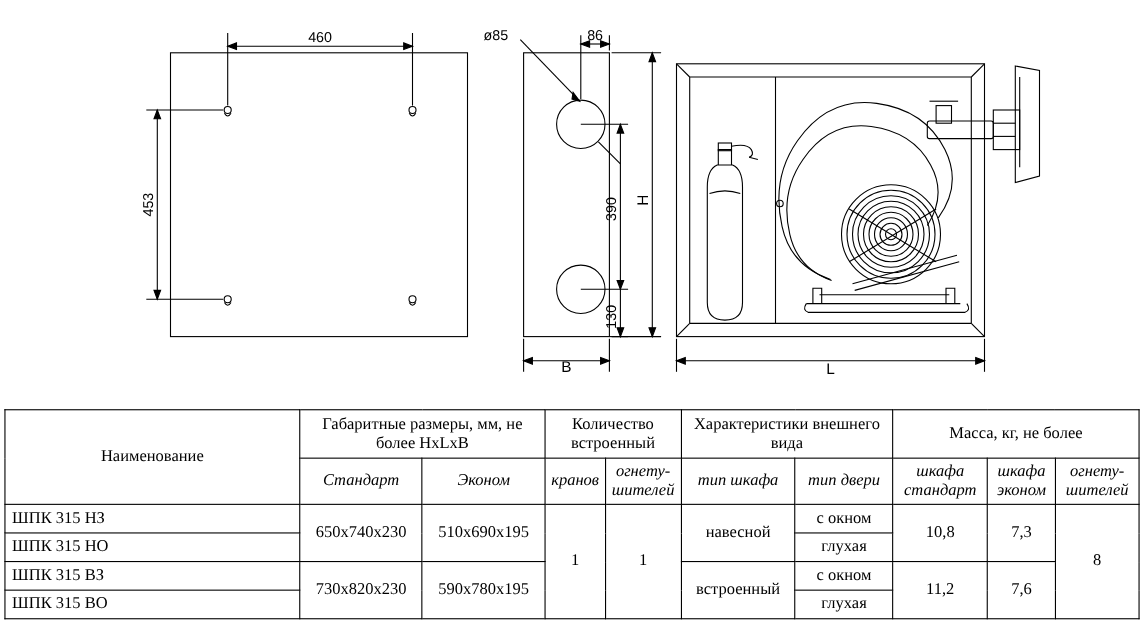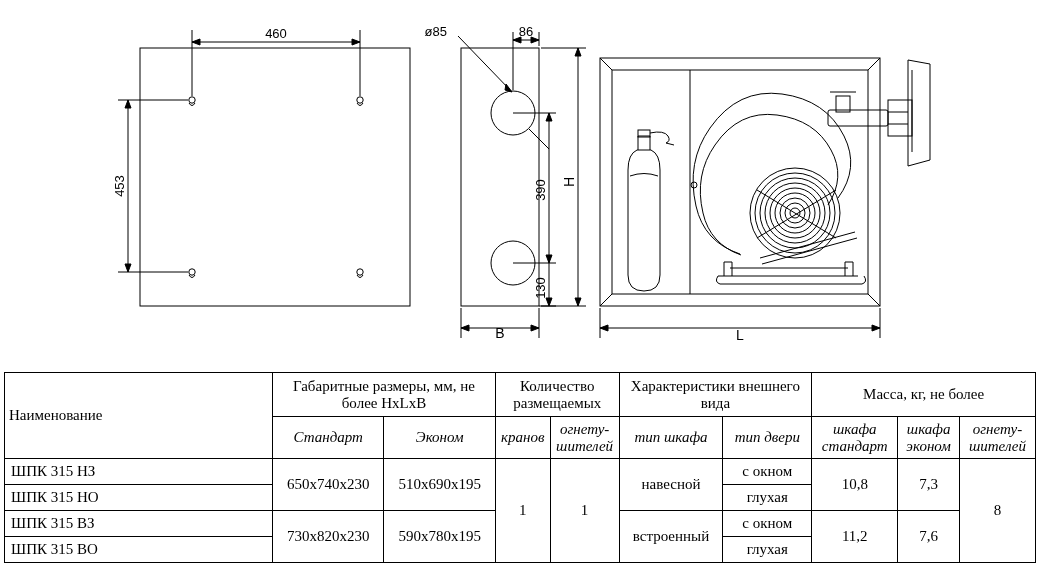--- a/index.html
+++ b/index.html
@@ -11,20 +11,21 @@
     font-family: "Liberation Serif", serif;
     color: #000000;
     position: relative;
     overflow: hidden;
   }
   #drawing {
     position: absolute;
     left: 0; top: 0;
     width: 1040px;
     height: 360px;
+    padding-left: 15px;
   }
   #drawing svg { display: block; }
   .tbl-wrap {
     position: absolute;
     left: 4px;
     top: 372px;
     width: 1032px;
   }
   table.spec {
     border-collapse: collapse;
@@ -38,21 +39,21 @@
     text-align: center;
     vertical-align: middle;
     font-weight: normal;
     line-height: 1.12;
   }
   table.spec td.name-col {
     text-align: left;
     padding-left: 6px;
   }
   table.spec td.name-head {
-    text-align: left;
+    text-align: center;
   }
   .hdr-h { height: 44px; }
   .sub-h { height: 42px; font-style: italic; }
   .row-h { height: 26px; }
   .two-line { line-height: 1.1; margin-left: 20px; }
 </style>
 </head>
 <body>
 
 <div id="drawing">
@@ -200,21 +201,21 @@
   </g>
 </svg>
 </div>
 
 <div class="tbl-wrap">
 <table class="spec">
   <tbody>
     <tr class="hdr-h">
       <td rowspan="2" class="name-head" style="width:268px">Наименование</td>
       <td colspan="2" style="width:226px">Габаритные размеры, мм, не более HхLхB</td>
-      <td colspan="2" style="width:124px">Количество размещаемых</td>
+      <td colspan="2" style="width:124px">Количество встроенный</td>
       <td colspan="2" style="width:197px">Характеристики внешнего вида</td>
       <td colspan="3" style="width:226px">Масса, кг, не более</td>
     </tr>
     <tr class="sub-h">
       <td>Стандарт</td>
       <td>Эконом</td>
       <td>кранов</td>
       <td class="two-line">
         <span>огнету-</span><br>
         <span>шителей</span>

